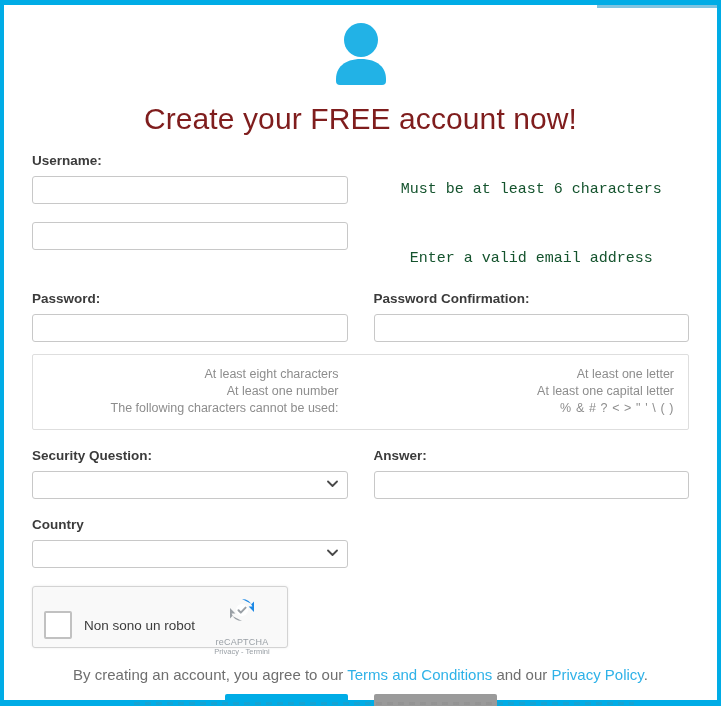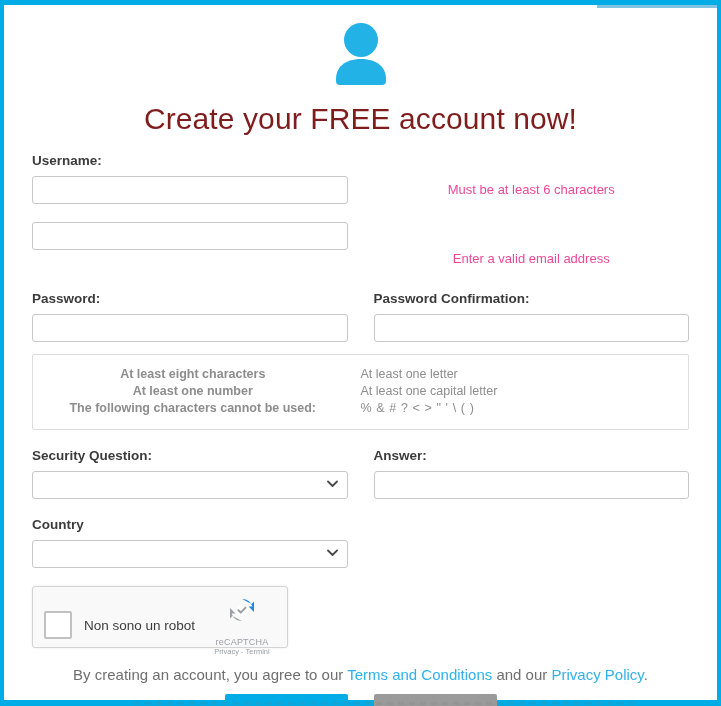--- a/index.html
+++ b/index.html
@@ -109,26 +109,27 @@
   }
   .chevron {
     position: absolute;
     right: 10px;
     top: 9px;
     pointer-events: none;
     line-height: 0;
   }
 
   .hint {
-    font-size: 13px;
-    color: #ec4899;
+    font-size: 15px;
+    color: #14532d;
     text-align: center;
     line-height: 28px;
     height: 28px;
     margin: 0;
+    font-family: Liberation Mono, monospace;
   }
   .hint-spacer-label { height: 23px; }
 
   .gap-18 { height: 18px; }
   .gap-14 { height: 14px; }
   .gap-12 { height: 12px; }
   .gap-10 { height: 10px; }
 
   
   .rules-box {
@@ -140,22 +141,22 @@
     padding: 11px 14px 12px 14px;
     display: flex;
   }
   .rules-col {
     width: 50%;
     box-sizing: border-box;
     font-size: 12.5px;
     color: #8d8d8d;
     line-height: 17px;
   }
-  .rules-col-left  { text-align: center; padding-right: 22px; font-weight: bold; }
-  .rules-col-right { text-align: left; }
+  .rules-col-left  { text-align: right; padding-right: 22px; }
+  .rules-col-right { text-align: right; }
   .rules-col div { white-space: nowrap; }
   .charlist { letter-spacing: .6px; }
 
   
   .recaptcha {
     box-sizing: border-box;
     width: 256px;
     height: 62px;
     border: 1px solid #d3d3d3;
     border-radius: 3px;

